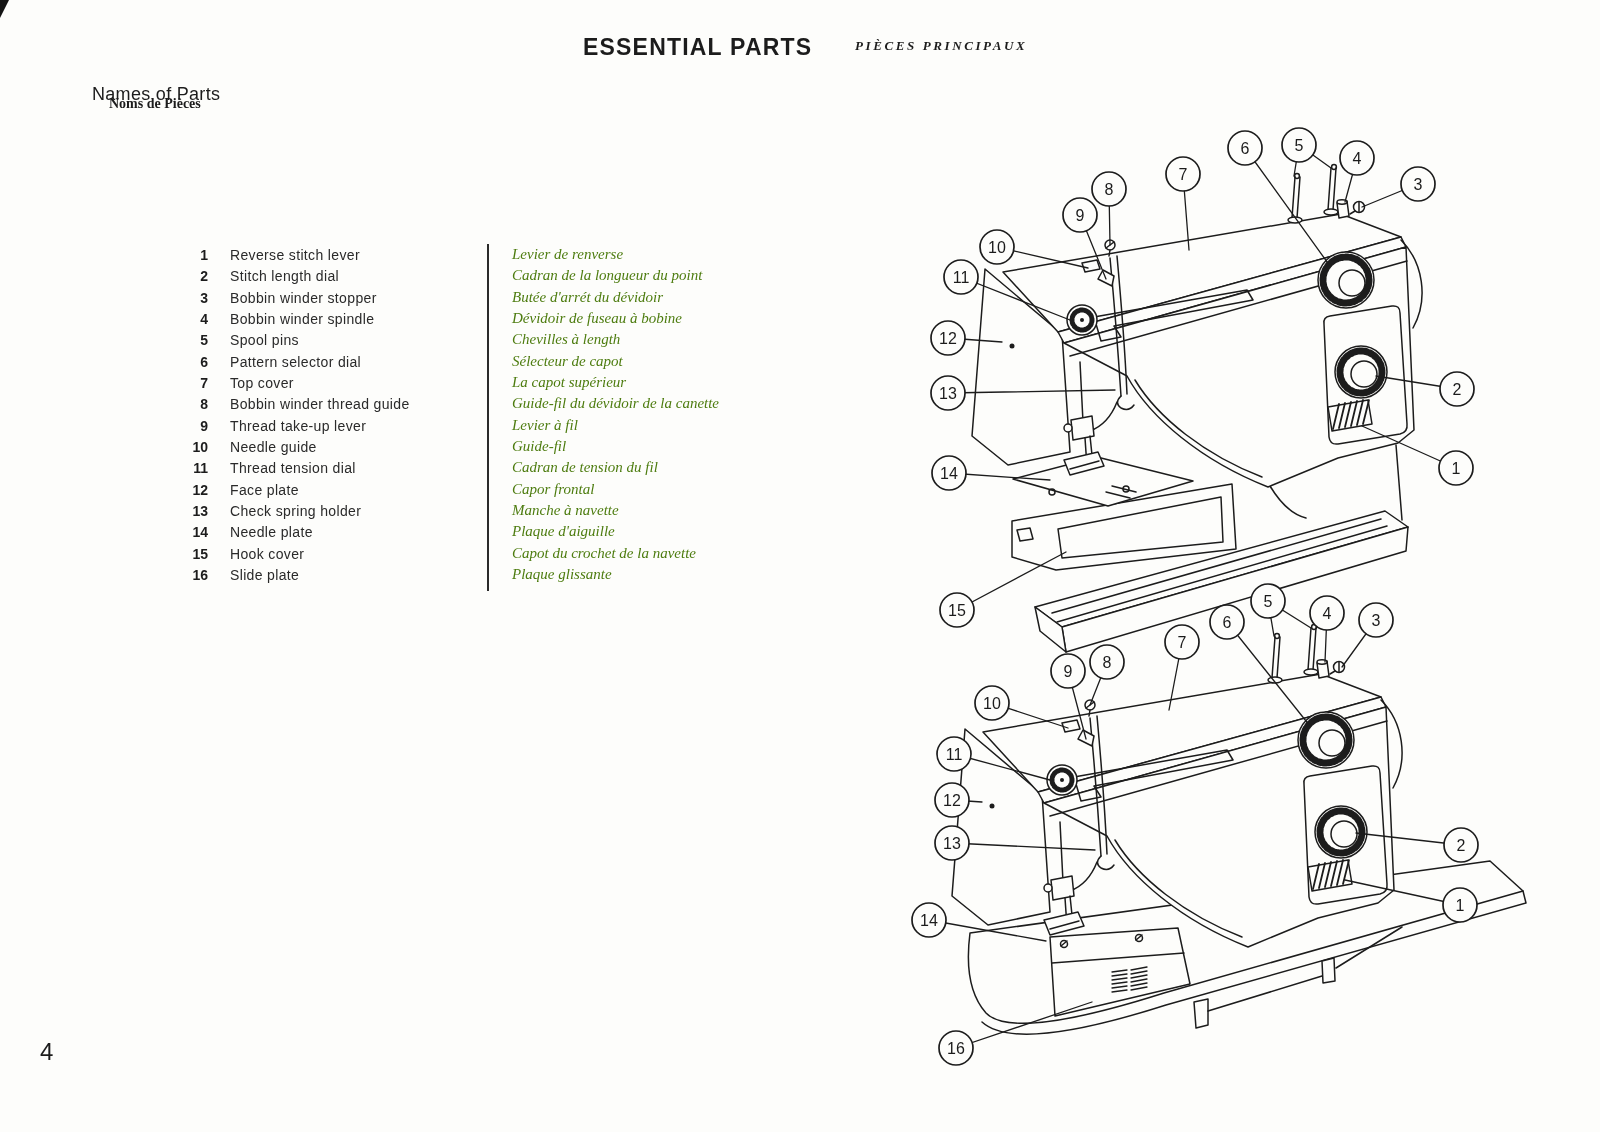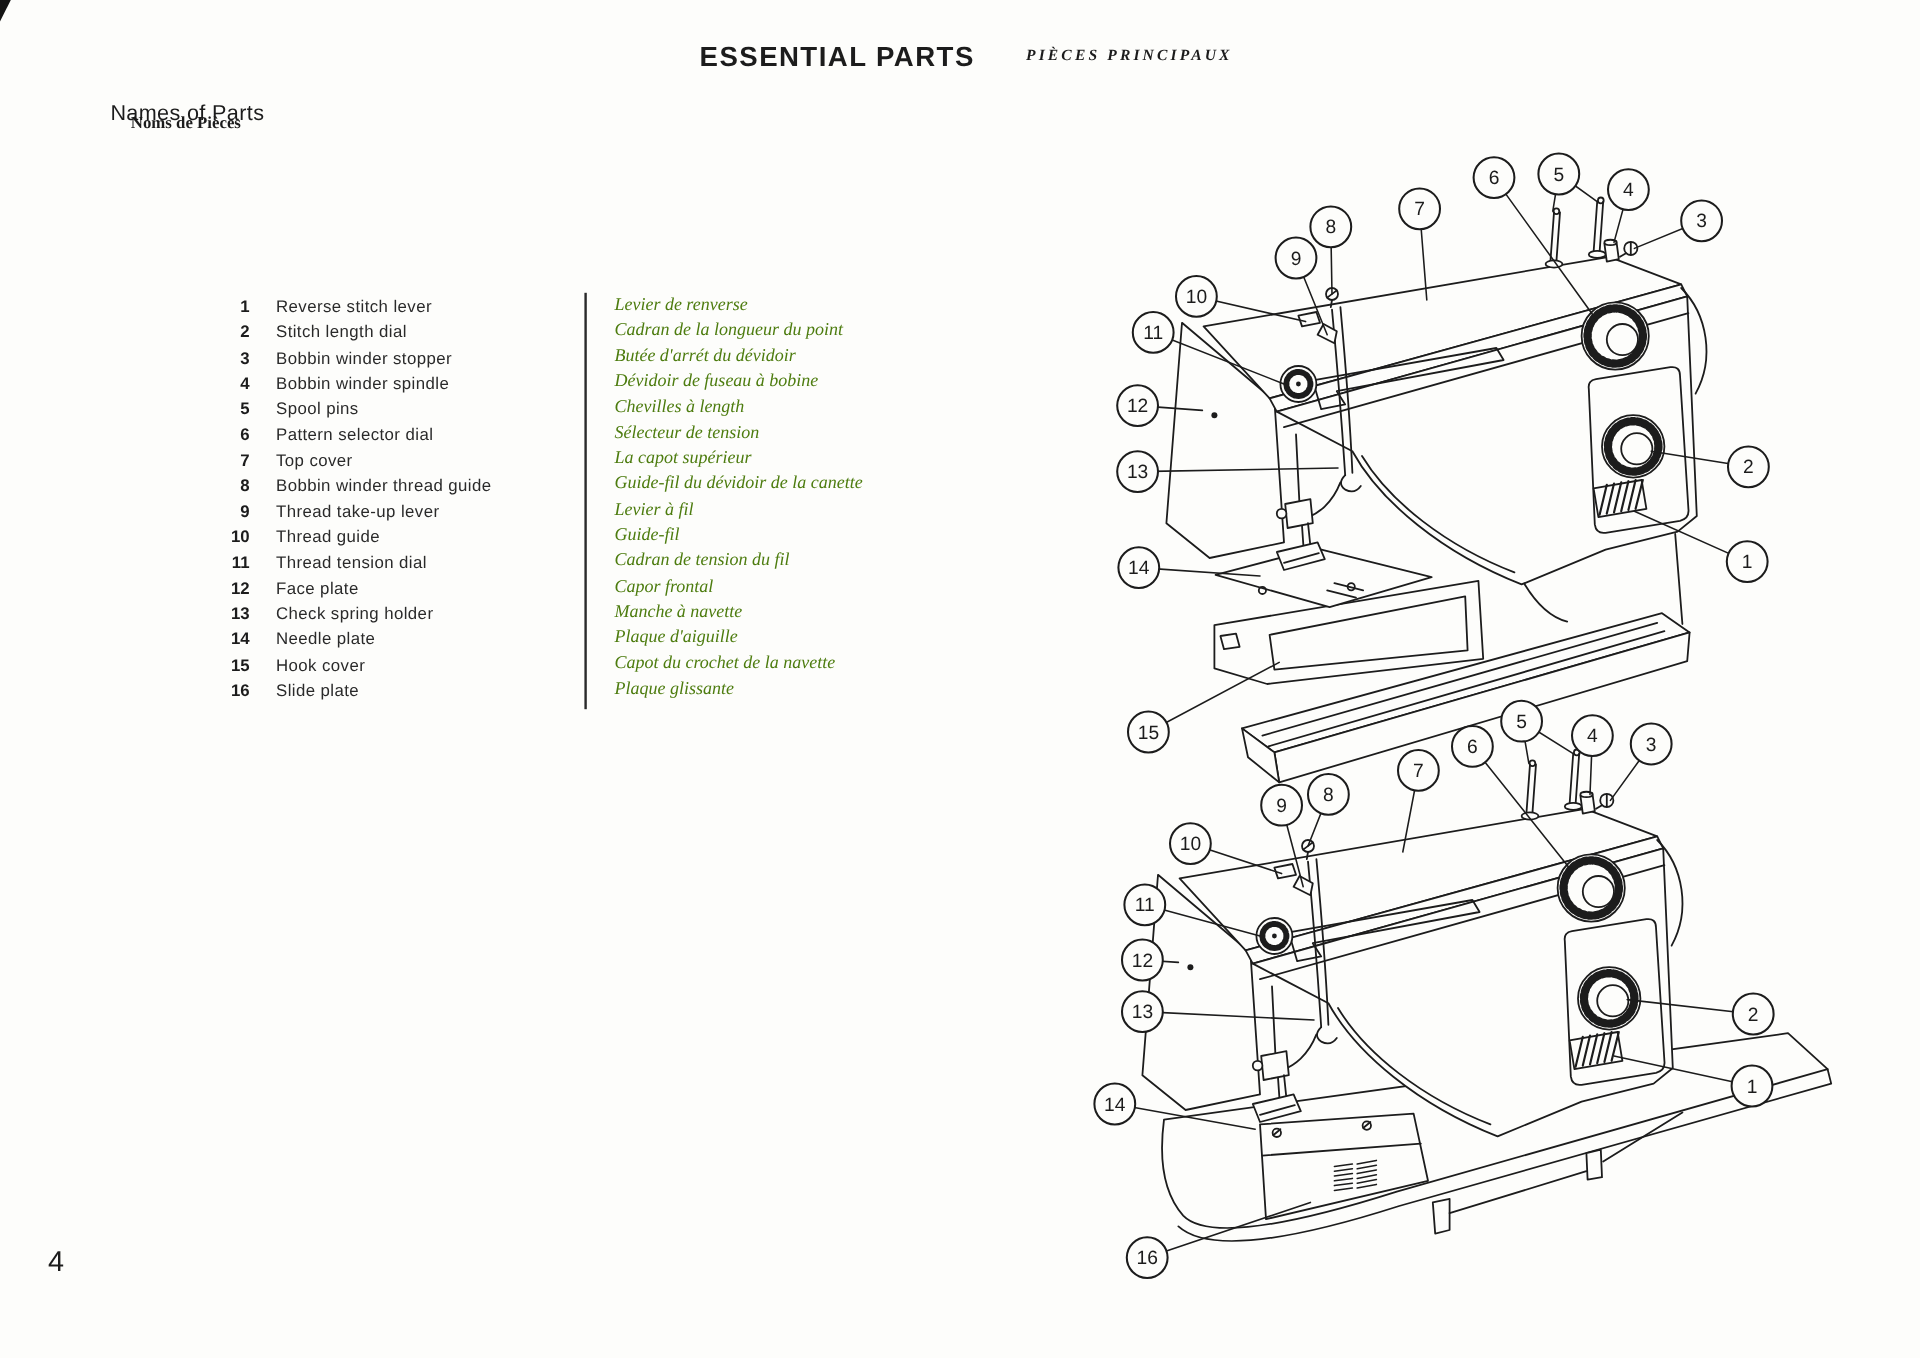--- a/index.html
+++ b/index.html
@@ -74,21 +74,21 @@
       <div class="row">
         <span class="num">8</span>
         <span class="en">Bobbin winder thread guide</span>
       </div>
       <div class="row">
         <span class="num">9</span>
         <span class="en">Thread take-up lever</span>
       </div>
       <div class="row">
         <span class="num">10</span>
-        <span class="en">Thread guide</span>
+        <span class="en">Needle guide</span>
       </div>
       <div class="row">
         <span class="num">11</span>
         <span class="en">Thread tension dial</span>
       </div>
       <div class="row">
         <span class="num">12</span>
         <span class="en">Face plate</span>
       </div>
       <div class="row">
@@ -108,21 +108,21 @@
         <span class="en">Slide plate</span>
       </div>
     </div>
   <div class="divider"></div>
   <div class="abs list-fr" id="list-fr">
       <div class="rowf">Levier de renverse</div>
       <div class="rowf">Cadran de la longueur du point</div>
       <div class="rowf">Butée d'arrét du dévidoir</div>
       <div class="rowf">Dévidoir de fuseau à bobine</div>
       <div class="rowf">Chevilles à length</div>
-      <div class="rowf">Sélecteur de tension</div>
+      <div class="rowf">Sélecteur de capot</div>
       <div class="rowf">La capot supérieur</div>
       <div class="rowf">Guide-fil du dévidoir de la canette</div>
       <div class="rowf">Levier à fil</div>
       <div class="rowf">Guide-fil</div>
       <div class="rowf">Cadran de tension du fil</div>
       <div class="rowf">Capor frontal</div>
       <div class="rowf">Manche à navette</div>
       <div class="rowf">Plaque d'aiguille</div>
       <div class="rowf">Capot du crochet de la navette</div>
       <div class="rowf">Plaque glissante</div>

